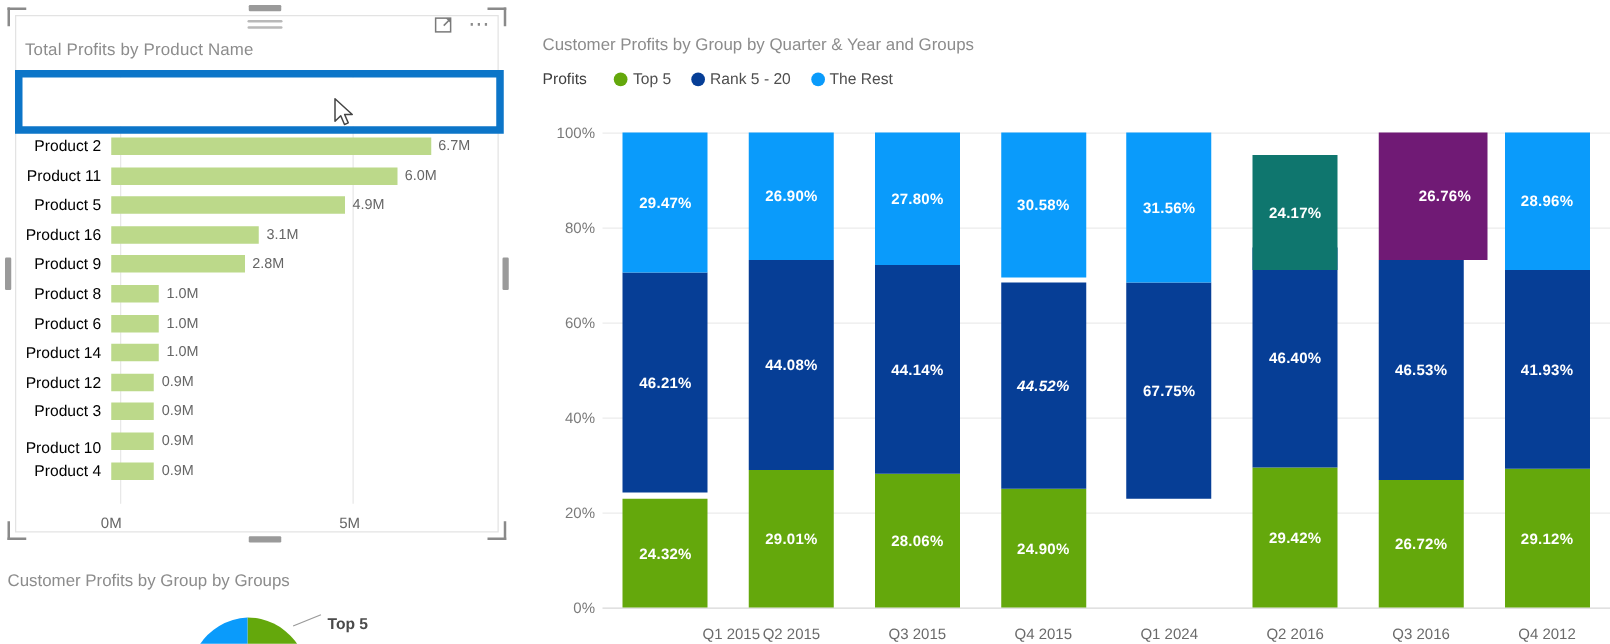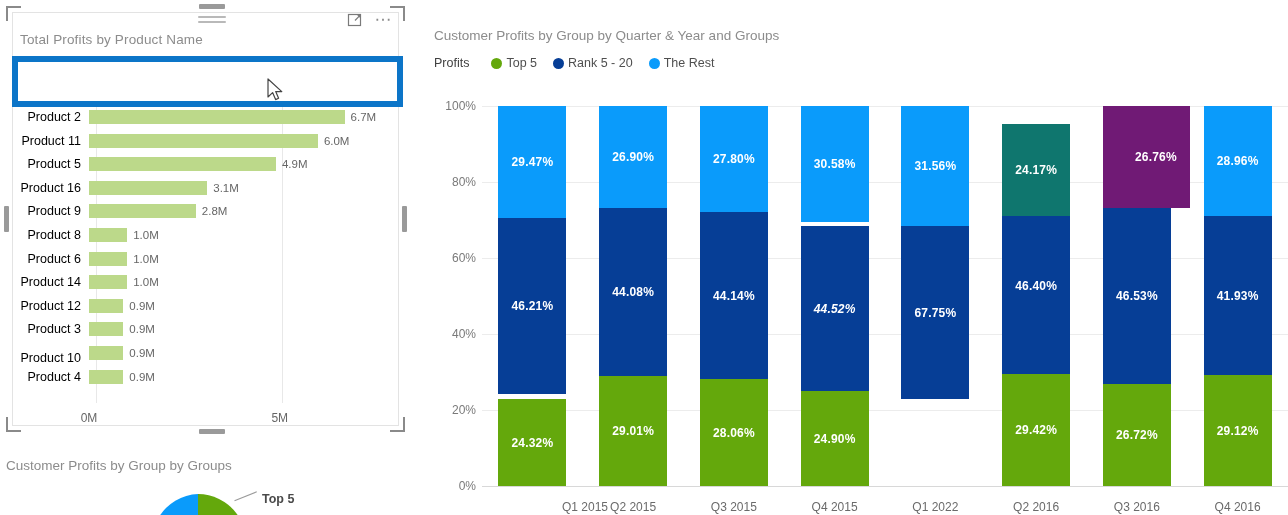--- a/index.html
+++ b/index.html
@@ -615,21 +615,21 @@
       </div>
       <div class="xlab" style="left: 406.625px; top: 422px;">Q4 2015</div>
       <div class="col" style="left: 473.375px; top: 28px; width: 68px; height: 380px;">
         <div class="seg" style="background: rgb(6, 62, 150); height: 173.318px; bottom: 86.754px;">
           <span>67.75%</span>
         </div>
         <div class="seg" style="background: rgb(10, 155, 251); height: 119.928px; bottom: 260.072px;">
           <span>31.56%</span>
         </div>
       </div>
-      <div class="xlab" style="left: 507.375px; top: 422px;">Q1 2022</div>
+      <div class="xlab" style="left: 507.375px; top: 422px;">Q1 2024</div>
       <div class="col" style="left: 574.125px; top: 28px; width: 68px; height: 380px;">
         <div class="seg" style="background: rgb(100, 168, 12); height: 111.796px; bottom: 0px;">
           <span>29.42%</span>
         </div>
         <div class="seg" style="background: rgb(6, 62, 150); height: 176.32px; bottom: 111.796px;">
           <span>46.40%</span>
         </div>
         <div class="seg" style="background: #0f766e; height: 91.846px; bottom: 270px;">
           <span>24.17%</span>
         </div>
@@ -651,15 +651,15 @@
         <div class="seg" style="background: rgb(100, 168, 12); height: 110.656px; bottom: 0px;">
           <span>29.12%</span>
         </div>
         <div class="seg" style="background: rgb(6, 62, 150); height: 159.334px; bottom: 110.656px;">
           <span>41.93%</span>
         </div>
         <div class="seg" style="background: rgb(10, 155, 251); height: 110.048px; bottom: 269.99px;">
           <span>28.96%</span>
         </div>
       </div>
-      <div class="xlab" style="left: 809.625px; top: 422px;">Q4 2016</div>
+      <div class="xlab" style="left: 809.625px; top: 422px;">Q4 2012</div>
     </div>
 </div>
 
 </body></html>

